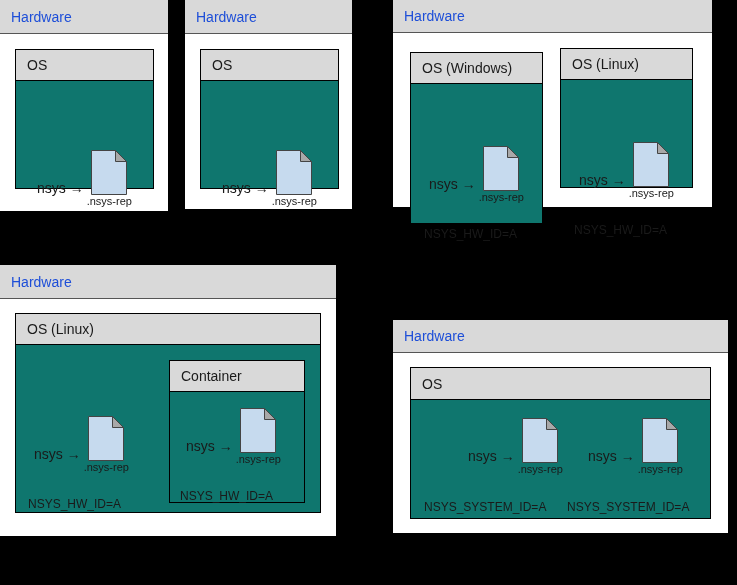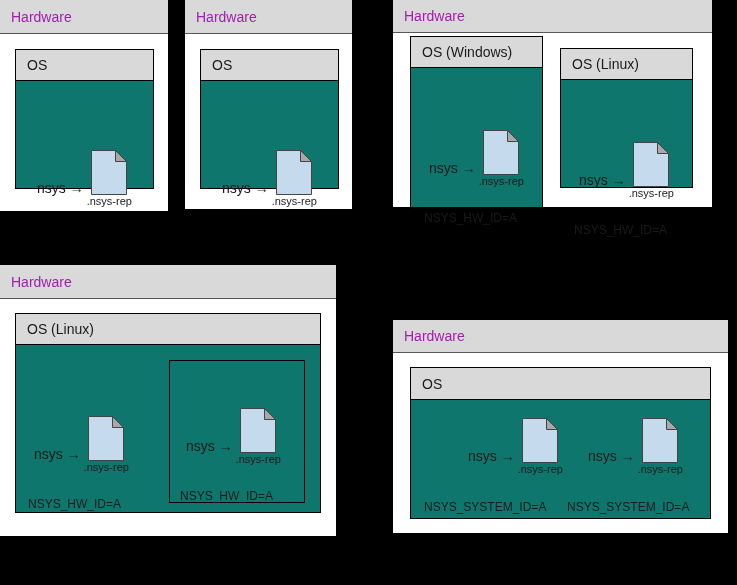--- a/index.html
+++ b/index.html
@@ -43,21 +43,21 @@
   
   .panel > .hw-title {
     background: #d9d9d9;
     border-bottom: 1px solid #555555;
     box-sizing: border-box;
     display: flex;
     align-items: center;
     padding-left: 11px;
     font-size: 14px;
     line-height: 1;
-    color: #a21caf;
+    color: #1d4ed8;
     white-space: nowrap;
     width: 100%;
   }
 
   
   .nsys-group {
     position: absolute;
     display: flex;
     align-items: flex-end;
   }
@@ -105,21 +105,21 @@
   
   #panel-hw-2 { left: 185px; top: 0px;   width: 167px; height: 209px; }
   #panel-hw-2 > .hw-title { height: 34px; }
   #os-2        { left: 15px; top: 49px;  width: 139px; height: 140px; }
   #os-2 > .box-title { height: 31px; }
   #nsys-2      { left: 21px; top: 100px; }
 
   
   #panel-hw-3 { left: 393px; top: 0px;   width: 319px; height: 207px; }
   #panel-hw-3 > .hw-title { height: 33px; }
-  #os-3a       { left: 17px;  top: 36px; width: 133px; height: 172px; }
+  #os-3a       { left: 17px;  top: 52px; width: 133px; height: 172px; }
   #os-3b       { left: 167px; top: 48px; width: 133px; height: 140px; }
   #os-3a > .box-title, #os-3b > .box-title { height: 31px; }
   #nsys-3a     { left: 18px; top: 93px; }
   #nsys-3b     { left: 18px; top: 93px; }
   #env-3a      { left: 13px; top: 166px; }
   #env-3b      { left: 13px; top: 166px; }
 
   
   #panel-hw-4 { left: 0px;  top: 265px; width: 336px; height: 271px; }
   #panel-hw-4 > .hw-title { height: 34px; }
@@ -234,20 +234,21 @@
           <path d="M0.5 0.5 H24.5 L35.5 11.5 V44.5 H0.5 Z" fill="#c6daee" stroke="#444444" stroke-width="1"></path>
           <path d="M24.5 0.5 L35.5 11.5 H24.5 Z" fill="#a8a8a8" stroke="#444444" stroke-width="1"></path>
         </svg>
         <span class="doc-caption">.nsys-rep</span>
       </span>
     </div>
 
     <div class="env-label" id="env-4">NSYS_HW_ID=A</div>
 
     <div class="box" id="container-4">
+      <div class="box-title">Container</div>
 
       <div class="nsys-group" id="nsys-4c">
         <span class="nsys-label">nsys →</span>
         <span class="doc-wrap">
           <svg class="doc-icon" width="36" height="45" viewBox="0 0 36 45">
             <path d="M0.5 0.5 H24.5 L35.5 11.5 V44.5 H0.5 Z" fill="#c6daee" stroke="#444444" stroke-width="1"></path>
             <path d="M24.5 0.5 L35.5 11.5 H24.5 Z" fill="#a8a8a8" stroke="#444444" stroke-width="1"></path>
           </svg>
           <span class="doc-caption">.nsys-rep</span>
         </span>

